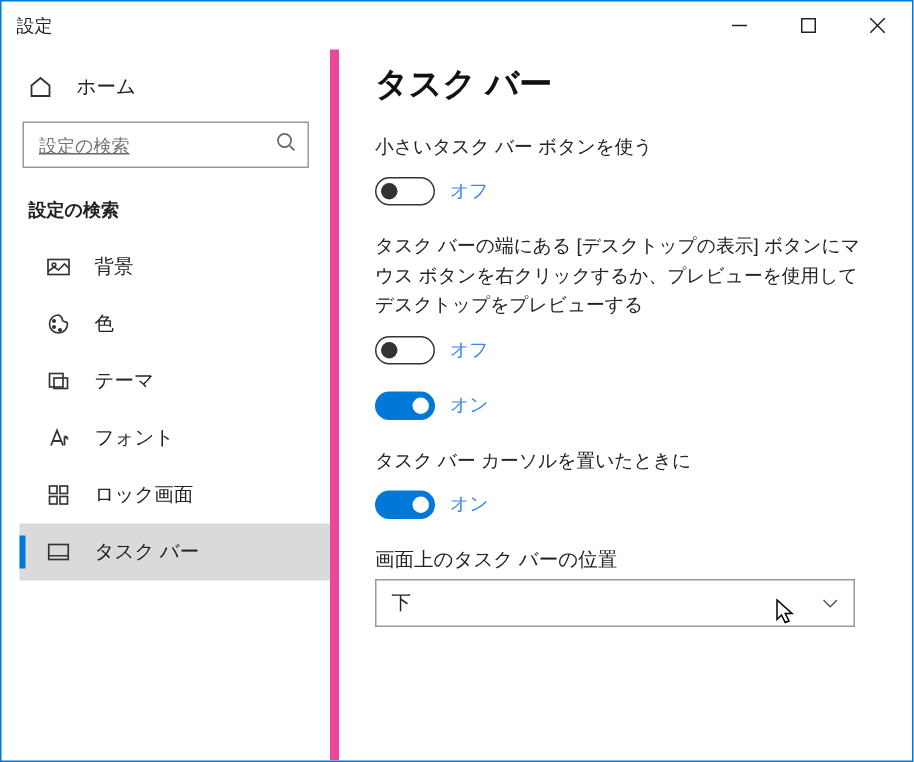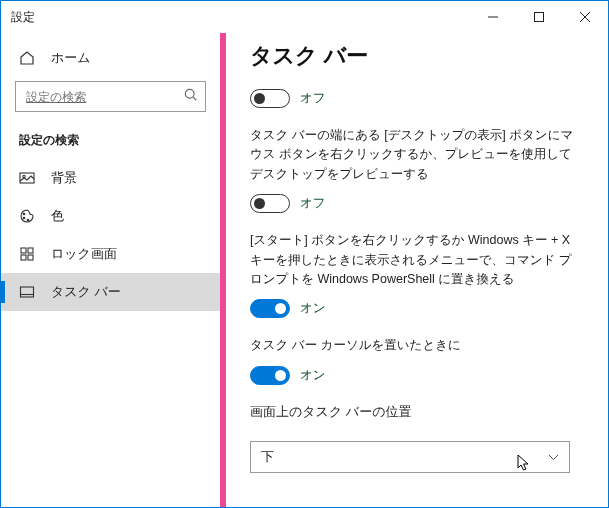--- a/index.html
+++ b/index.html
@@ -8,37 +8,37 @@
   .titlebar .title { font-size: 12px; color: #222; flex: 1; }
   .titlebar .btn { width: 46px; height: 32px; display: flex; align-items: center; justify-content: center; color: #222; }
   .content { display: flex; height: calc(100% - 32px); }
   .sidebar { width: 225px; padding: 8px 0 0 0; border-right: 6px solid #ec4899; }
   .home-row { display: flex; align-items: center; gap: 16px; padding: 8px 18px 14px 18px; font-size: 13px; color: #222; }
   .search-wrap { padding: 0 14px 14px 14px; }
   .search { width: 100%; height: 31px; border: 1px solid #999; padding: 0 28px 0 10px; font-size: 12px; color: #666; background: #fff; position: relative; text-decoration: underline; }
   .search-box { position: relative; }
   .search-box .sicon { position: absolute; right: 8px; top: 7px; color: #666; }
   .cat { padding: 6px 18px 10px 18px; font-size: 12px; font-weight: 600; color: #222; }
-  .nav-item { display: flex; align-items: center; gap: 16px; padding: 10px 18px; font-size: 13px; color: #222; position: relative; }
+  .nav-item { display: flex; align-items: center; gap: 16px; padding: 10px 18px; font-size: 13px; color: #222; position: relative; margin-left: 12px; }
   .nav-item.active { background: #dadada; }
   .nav-item.active::before { content:''; position:absolute; left:0; top:8px; bottom:8px; width:4px; background:#0078d7; }
   .nav-icon { width: 16px; height: 16px; display: inline-flex; align-items: center; justify-content: center; color: #333; }
   .main { flex: 1; padding: 8px 24px 0 24px; overflow-y: auto; }
   .page-title { font-size: 22px; font-weight: 600; margin-bottom: 18px; color: #111; }
   .setting { margin-bottom: 18px; }
   .slabel { font-size: 12.5px; color: #222; margin-bottom: 10px; line-height: 1.55; }
   .toggle-row { display: flex; align-items: center; gap: 10px; }
   .toggle { width: 40px; height: 19px; border-radius: 10px; position: relative; }
   .toggle .knob { width: 11px; height: 11px; border-radius: 50%; position: absolute; top: 3px; }
   .toggle.off { border: 1px solid #333; background: #fff; }
   .toggle.off .knob { background: #333; left: 3px; }
   .toggle.on { background: #0078d7; border: 1px solid #0078d7; }
   .toggle.on .knob { background: #fff; right: 3px; }
-  .tstate { font-size: 12.5px; color: #14532d; }
-  .dlabel { font-size: 13px; color: #222; margin-bottom: 20px; }
+  .tstate { font-size: 12.5px; color: #3b82f6; }
+  .dlabel { font-size: 13px; color: #222; margin-bottom: 4px; }
   .select { width: 320px; height: 32px; border: 1px solid #999; background: #fff; display: flex; align-items: center; padding: 0 10px; font-size: 13px; color: #222; justify-content: space-between; }
   .select .chev { color: #555; }
   .cursor { position: absolute; pointer-events: none; }
 </style>
 </head>
 <body>
 
 <div class="titlebar">
   <span class="title">設定</span>
   <div class="btn">
@@ -97,20 +97,38 @@
             <circle cx="5" cy="6" r="0.8" fill="#333"></circle>
             <circle cx="5" cy="10" r="0.8" fill="#333"></circle>
             <circle cx="9" cy="12" r="0.8" fill="#333"></circle>
           </svg>
         </span>
       <span>色</span>
     </div>
     <div class="nav-item">
       <span class="nav-icon">
           <svg width="16" height="16" viewBox="0 0 16 16" fill="none" stroke="#333" stroke-width="1.1">
+            <rect x="2" y="3" width="9" height="9"></rect>
+            <rect x="5" y="6" width="9" height="7"></rect>
+          </svg>
+        </span>
+      <span>テーマ</span>
+    </div>
+    <div class="nav-item">
+      <span class="nav-icon">
+          <svg width="16" height="16" viewBox="0 0 16 16" fill="none" stroke="#333" stroke-width="1.2">
+            <path d="M3 13 L7 3 L11 13 M4.5 10 H9.5"></path>
+            <path d="M12 7 L12 13 M12 7 A2 2 0 0 1 14 9"></path>
+          </svg>
+        </span>
+      <span>フォント</span>
+    </div>
+    <div class="nav-item">
+      <span class="nav-icon">
+          <svg width="16" height="16" viewBox="0 0 16 16" fill="none" stroke="#333" stroke-width="1.1">
             <rect x="2" y="2" width="5" height="5"></rect>
             <rect x="9" y="2" width="5" height="5"></rect>
             <rect x="2" y="9" width="5" height="5"></rect>
             <rect x="9" y="9" width="5" height="5"></rect>
           </svg>
         </span>
       <span>ロック画面</span>
     </div>
     <div class="nav-item active">
       <span class="nav-icon">
@@ -120,40 +138,40 @@
           </svg>
         </span>
       <span>タスク バー</span>
     </div>
   </div>
 
   <div class="main">
     <h1 class="page-title">タスク バー</h1>
 
     <div class="setting">
+      <div class="slabel">小さいタスク バー ボタンを使う</div>
       <div class="toggle-row">
         <div class="toggle off">
             <div class="knob"></div>
           </div>
         <span class="tstate">オフ</span>
       </div>
     </div>
 
     <div class="setting">
       <div class="slabel">タスク バーの端にある [デスクトップの表示] ボタンにマウス ボタンを右クリックするか、プレビューを使用してデスクトップをプレビューする</div>
       <div class="toggle-row">
         <div class="toggle off">
             <div class="knob"></div>
           </div>
         <span class="tstate">オフ</span>
       </div>
     </div>
 
     <div class="setting">
-      <div class="slabel">[スタート] ボタンを右クリックするか Windows キー + X キーを押したときに表示されるメニューで、コマンド プロンプトを Windows PowerShell に置き換える</div>
       <div class="toggle-row">
         <div class="toggle on">
             <div class="knob"></div>
           </div>
         <span class="tstate">オン</span>
       </div>
     </div>
 
     <div class="setting">
       <div class="slabel">タスク バー カーソルを置いたときに</div>

